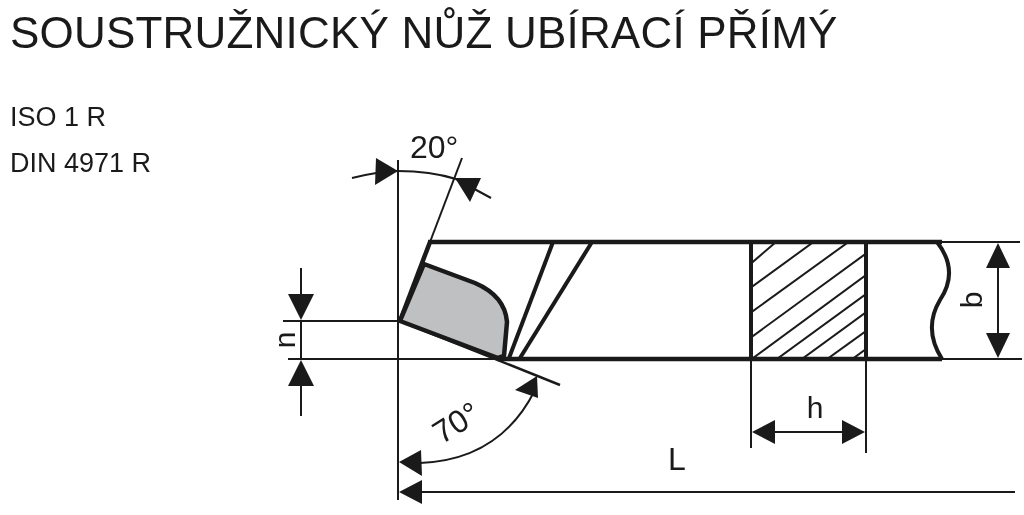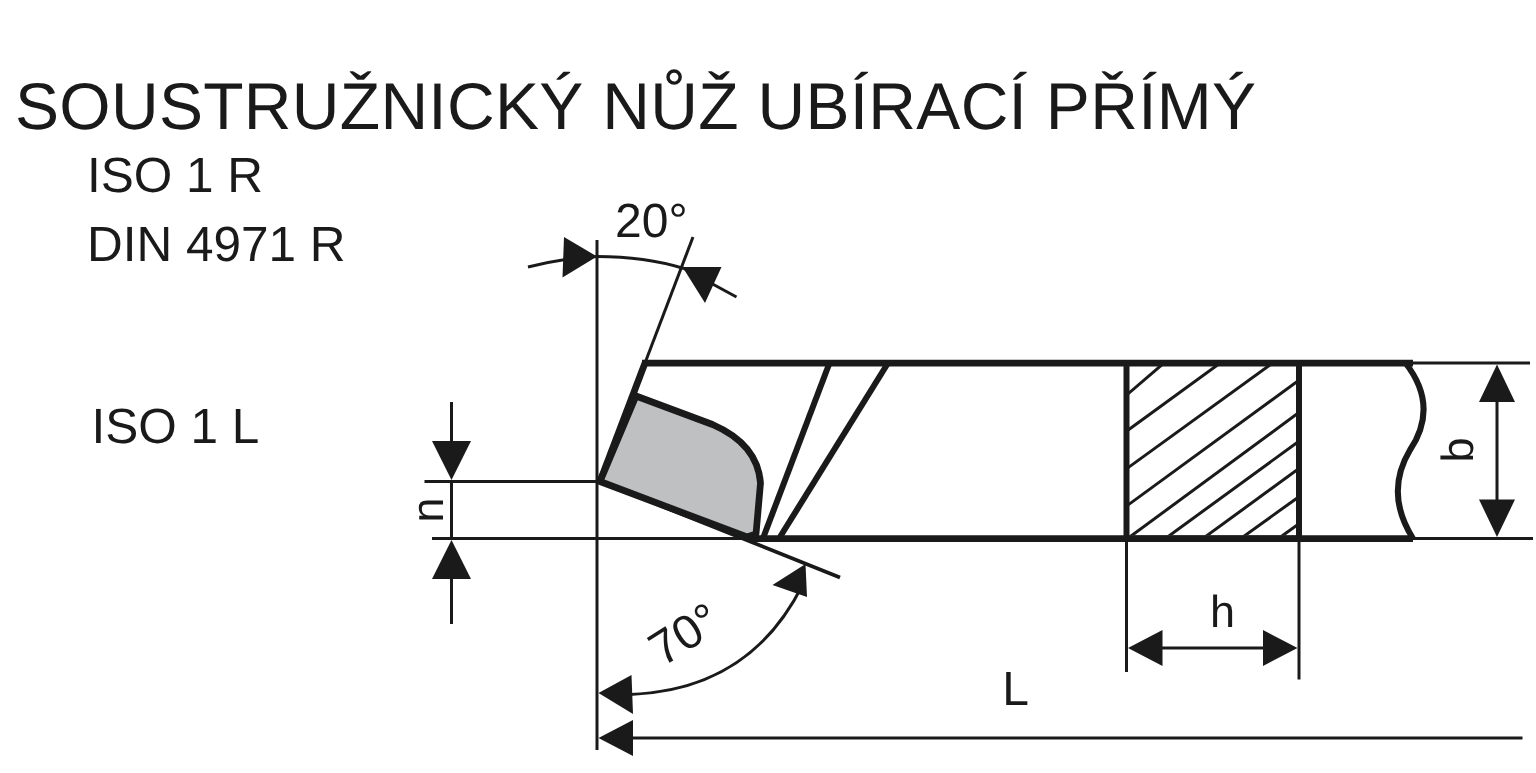--- a/index.html
+++ b/index.html
@@ -1,36 +1,35 @@
 <!DOCTYPE html>
 <html><head>
 <meta charset="utf-8">
 <style>
   html, body { margin: 0; padding: 0; background: #ffffff; }
   body { width: 1024px; height: 515px; position: relative; overflow: hidden; font-family: "Liberation Sans", sans-serif; color: #1a1a1a; }
-  .title { position: absolute; left: 10px; top: 8px; font-size: 44px; line-height: 50px; letter-spacing: 0.2px; white-space: nowrap; margin-top: 39px; }
-  .std-group { position: absolute; left: 10px; font-size: 33px; line-height: 46px; white-space: nowrap; margin-left: 48px; }
+  .title { position: absolute; left: 10px; top: 8px; font-size: 44px; line-height: 50px; letter-spacing: 0.2px; white-space: nowrap; }
+  .std-group { position: absolute; left: 10px; font-size: 27px; line-height: 46px; white-space: nowrap; }
   .std-group.g1 { top: 94px; }
   .std-group.g2 { top: 260px; left: 13px; line-height: 47px; }
   .std-line { display: block; }
   svg.drawing { position: absolute; left: 0; top: 0; }
   .lbl { font-family: "Liberation Sans", sans-serif; fill: #1a1a1a; }
 </style>
 </head>
 <body>
 
 <div class="title">SOUSTRUŽNICKÝ NŮŽ UBÍRACÍ PŘÍMÝ</div>
 
 <div class="std-group g1">
   <span class="std-line">ISO 1 R</span>
   <span class="std-line">DIN 4971 R</span>
 </div>
 
 <div class="std-group g2">
-  <span class="std-line">ISO 1 L</span>
 </div>
 
 <svg class="drawing" width="1024" height="515" viewBox="0 0 1024 515">
   <defs>
     <clipPath id="hatchClip">
       <rect x="752" y="244" width="112" height="113"></rect>
     </clipPath>
   </defs>
 
   <line x1="398" y1="160" x2="398" y2="500" stroke="#1a1a1a" stroke-width="2"></line>

